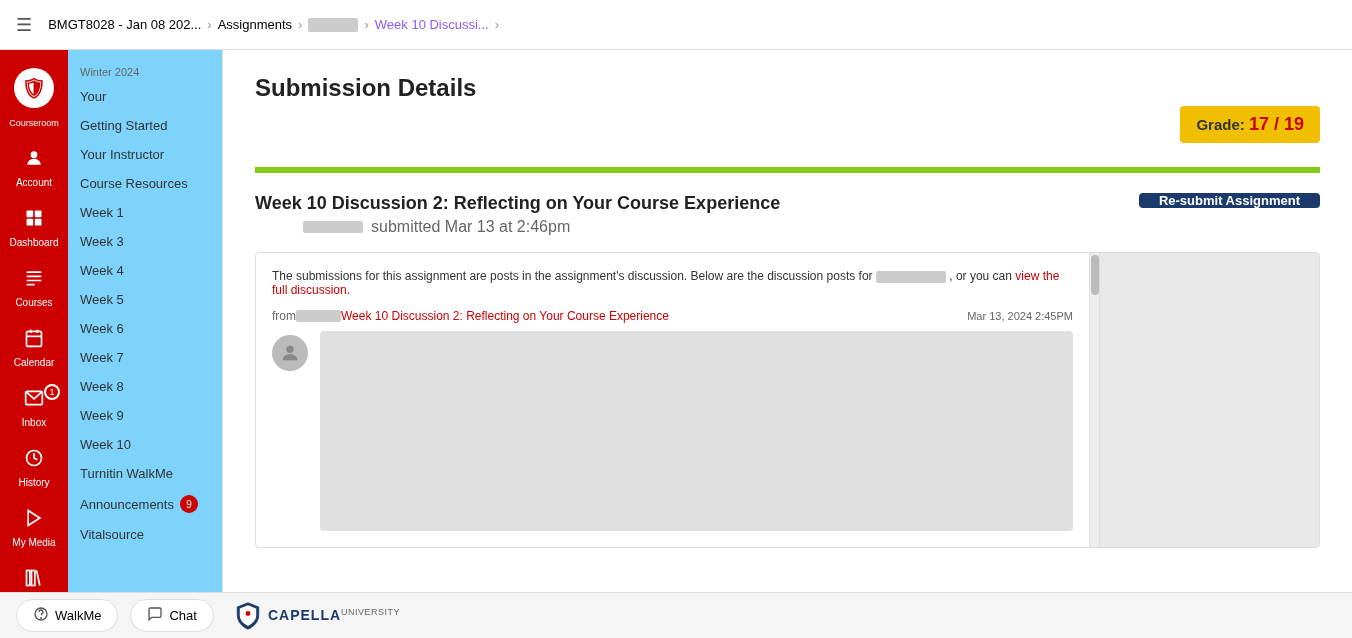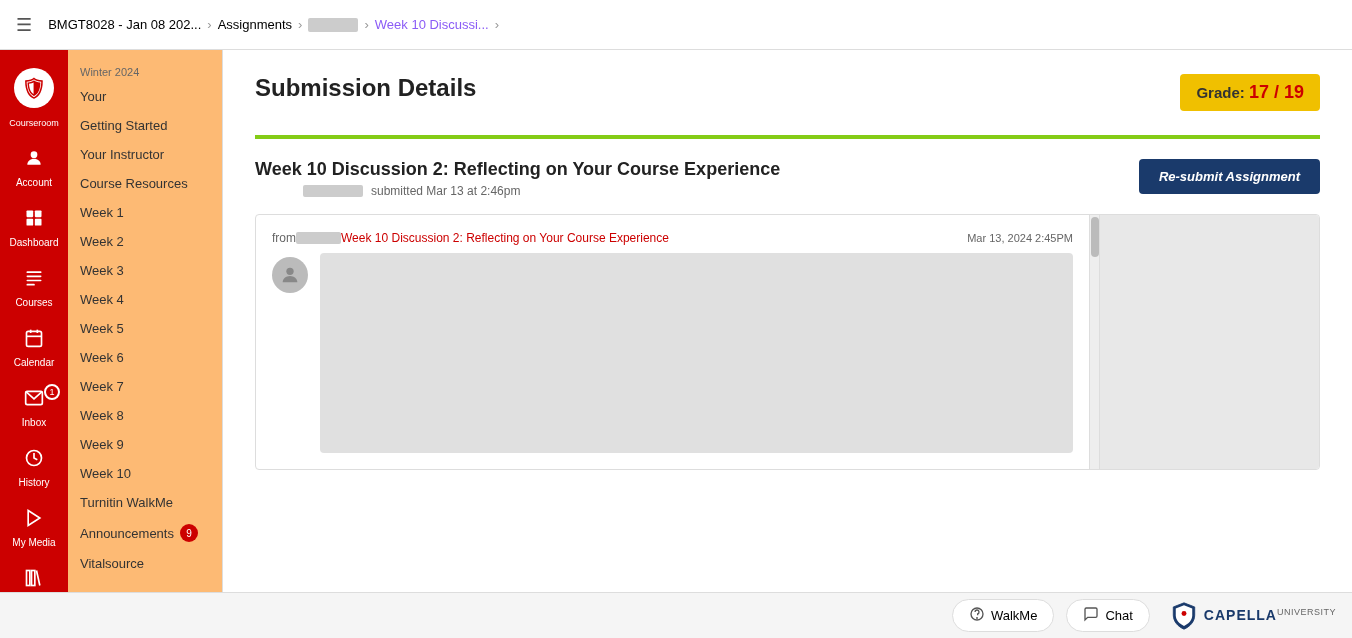--- a/index.html
+++ b/index.html
@@ -81,21 +81,21 @@
       justify-content: center;
       position: absolute;
       top: 6px;
       right: 8px;
     }
     .nav-item-wrap { position: relative; width: 100%; display: flex; flex-direction: column; align-items: center; }
 
     
     .sidebar {
       width: 155px;
-      background: #fdba74;
+      background: #7dd3fc;
       border-right: 1px solid #ddd;
       overflow-y: auto;
       flex-shrink: 0;
       padding: 8px 0;
     }
     .sidebar-season {
       font-size: 11px;
       color: #666;
       padding: 8px 12px 4px;
     }
@@ -136,62 +136,62 @@
       font-weight: bold;
       color: #222;
     }
     .grade-box {
       background: #f0c000;
       padding: 8px 16px;
       border-radius: 4px;
       font-size: 15px;
       font-weight: bold;
       white-space: nowrap;
+      margin-top: 32px;
     }
     .grade-box .grade-label { color: #333; }
     .grade-box .grade-value { color: #c00; font-size: 18px; font-weight: bold; }
 
     .discussion-section {
-      border-top: 4px solid #84cc16;
+      border-top: 6px solid #84cc16;
       padding-top: 20px;
     }
     .discussion-title {
       font-size: 18px;
       font-weight: bold;
       color: #222;
       margin-bottom: 4px;
     }
     .discussion-meta {
-      font-size: 12px;
+      font-size: 16px;
       color: #666;
       margin-bottom: 16px;
       display: flex;
       align-items: center;
       gap: 8px;
       padding-left: 48px;
     }
     .meta-blurred {
       background: #ccc;
       border-radius: 2px;
       color: transparent;
       display: inline-block;
       width: 60px;
       height: 12px;
       vertical-align: middle;
     }
     .resubmit-btn {
       background: #1a3a6b;
       color: #fff;
       border: none;
-      padding: 10px 20px;
+      padding: 0 20px;
       border-radius: 4px;
       cursor: pointer;
       font-size: 13px;
       font-weight: bold;
-      font-style: italic;
     }
     .discussion-header-row {
       display: flex;
       justify-content: space-between;
       align-items: flex-start;
     }
 
     
     .discussion-box {
       border: 1px solid #ddd;
@@ -281,21 +281,21 @@
       border-left: 1px solid #ddd;
     }
 
     
     .bottom-bar {
       height: 46px;
       background: #f5f5f5;
       border-top: 1px solid #ddd;
       display: flex;
       align-items: center;
-      justify-content: flex-end;
+      justify-content: flex-start;
       padding: 0 16px;
       gap: 12px;
       flex-shrink: 0;
     }
     .bottom-btn {
       display: flex;
       align-items: center;
       gap: 6px;
       padding: 6px 16px;
       border: 1px solid #ddd;
@@ -431,21 +431,20 @@
 
   </div>
 
   <div class="sidebar">
     <div class="sidebar-season">Winter 2024</div>
     <div class="sidebar-item">Your</div>
     <div class="sidebar-item">Getting Started</div>
     <div class="sidebar-item">Your Instructor</div>
     <div class="sidebar-item">Course Resources</div>
     <div class="sidebar-item">Week 1</div>
-    <div class="sidebar-item">Week 2</div>
     <div class="sidebar-item">Week 3</div>
     <div class="sidebar-item">Week 4</div>
     <div class="sidebar-item">Week 5</div>
     <div class="sidebar-item">Week 6</div>
     <div class="sidebar-item">Week 7</div>
     <div class="sidebar-item">Week 8</div>
     <div class="sidebar-item">Week 9</div>
     <div class="sidebar-item">Week 10</div>
     <div class="sidebar-item">Turnitin WalkMe</div>
     <div class="sidebar-item sidebar-announcements">
@@ -471,20 +470,26 @@
           <div class="discussion-meta">
             <span class="meta-blurred"></span>
             <span>submitted Mar 13 at 2:46pm</span>
           </div>
         </div>
         <button class="resubmit-btn">Re-submit Assignment</button>
       </div>
 
       <div class="discussion-box">
         <div class="discussion-main">
+          <p class="discussion-info-text">
+            <span>The submissions for this assignment are posts in the assignment's discussion. Below are the discussion posts for</span>
+            <span class="discussion-info-blurred"></span>
+            <span>, or you can</span>
+            <a href="#">view the full discussion.</a>
+          </p>
           <div class="discussion-from-row">
             <span>from</span>
             <span class="from-blurred"></span>
             <a href="#" class="from-link">Week 10 Discussion 2: Reflecting on Your Course Experience</a>
             <span class="from-date">Mar 13, 2024 2:45PM</span>
           </div>
           <div class="post-content-row">
             <div class="avatar-circle">
               <svg viewBox="0 0 24 24" fill="#888">
                   <circle cx="12" cy="8" r="4"></circle>

